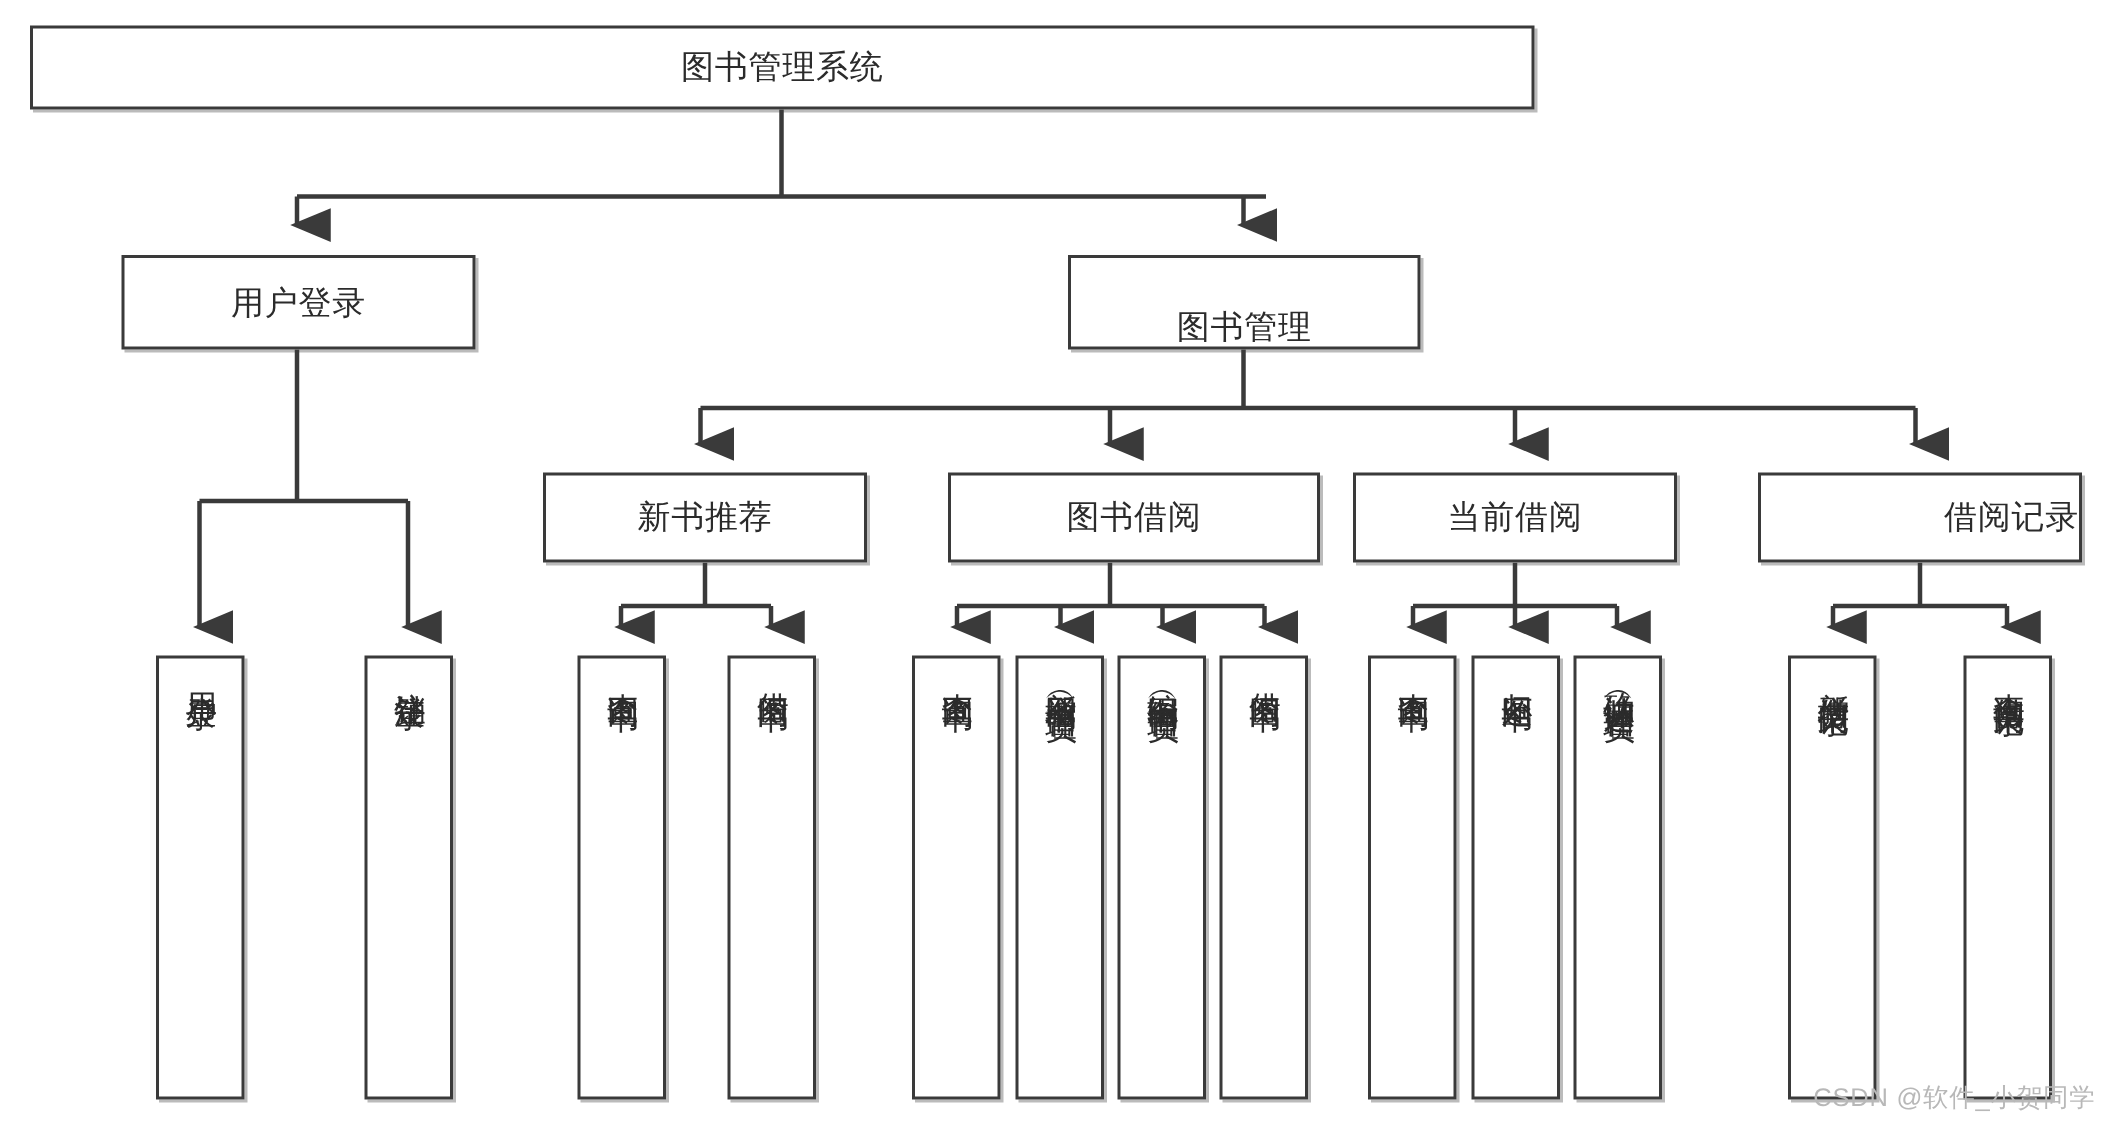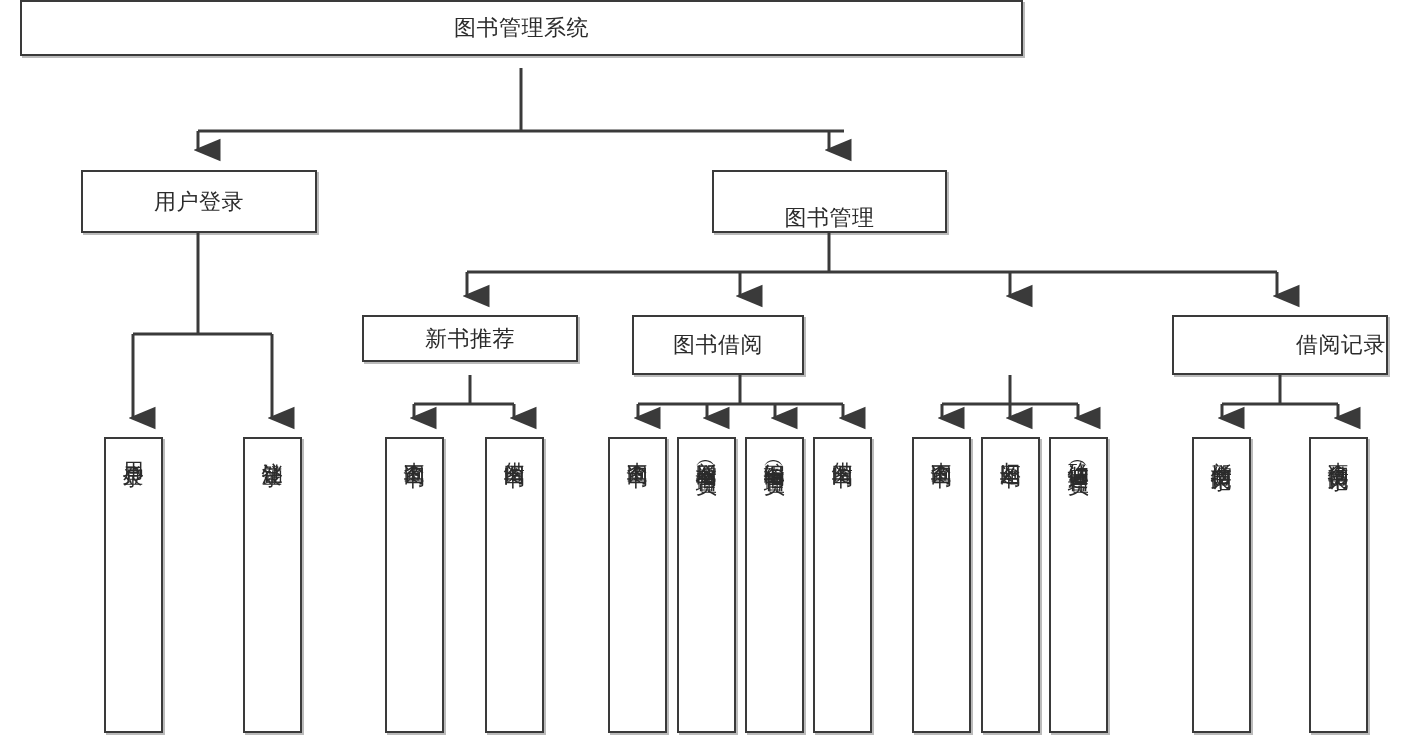--- a/index.html
+++ b/index.html
@@ -124,36 +124,39 @@
       <path d="M 1010 404 L 1010 418" marker-end="url(#arrow)"></path>
       <path d="M 1078 404 L 1078 418" marker-end="url(#arrow)"></path>
 
       <path d="M 1280 375 L 1280 404"></path>
       <path d="M 1222 404 L 1338 404"></path>
       <path d="M 1222 404 L 1222 418" marker-end="url(#arrow)"></path>
       <path d="M 1338 404 L 1338 418" marker-end="url(#arrow)"></path>
     </g>
   </svg>
 
-  <div class="node h root" style="left:20px; top:0; width:1003px; height:56px;">
+  <div class="node h root" style="left:20px; top:17px; width:1003px; height:56px;">
     <span class="label">图书管理系统</span>
   </div>
 
   <div class="node h" style="left:81px; top:170px; width:236px; height:63px;">
     <span class="label">用户登录</span>
   </div>
   <div class="node h" style="left:712px; top:170px; width:235px; height:63px;align-items:flex-end;">
     <span class="label">图书管理</span>
   </div>
 
-  <div class="node h" style="left:362px; top:315px; width:216px; height:47px;">
+  <div class="node h" style="left:362px; top:315px; width:216px; height:60px;">
     <span class="label">新书推荐</span>
   </div>
-  <div class="node h" style="left:632px; top:315px; width:172px; height:60px;">
+  <div class="node h" style="left:632px; top:315px; width:248px; height:60px;">
     <span class="label">图书借阅</span>
+  </div>
+  <div class="node h" style="left:902px; top:315px; width:216px; height:60px;">
+    <span class="label">当前借阅</span>
   </div>
   <div class="node h" style="left:1172px; top:315px; width:216px; height:60px;justify-content:flex-end;">
     <span class="label">借阅记录</span>
   </div>
 
   <div class="node v" style="left:104px; top:437px; width:59px; height:296px;">
     <span class="label">用户登录</span>
   </div>
   <div class="node v" style="left:243px; top:437px; width:59px; height:296px;">
     <span class="label">注销登录</span>
@@ -189,14 +192,15 @@
     <span class="label">确认归还（管理员）</span>
   </div>
 
   <div class="node v" style="left:1192px; top:437px; width:59px; height:296px;">
     <span class="label">新增借阅记录</span>
   </div>
   <div class="node v" style="left:1309px; top:437px; width:59px; height:296px;">
     <span class="label">查询借阅记录</span>
   </div>
 
+  <div class="watermark">CSDN @软件_小贺同学</div>
 
 </div>
 
 </body></html>

